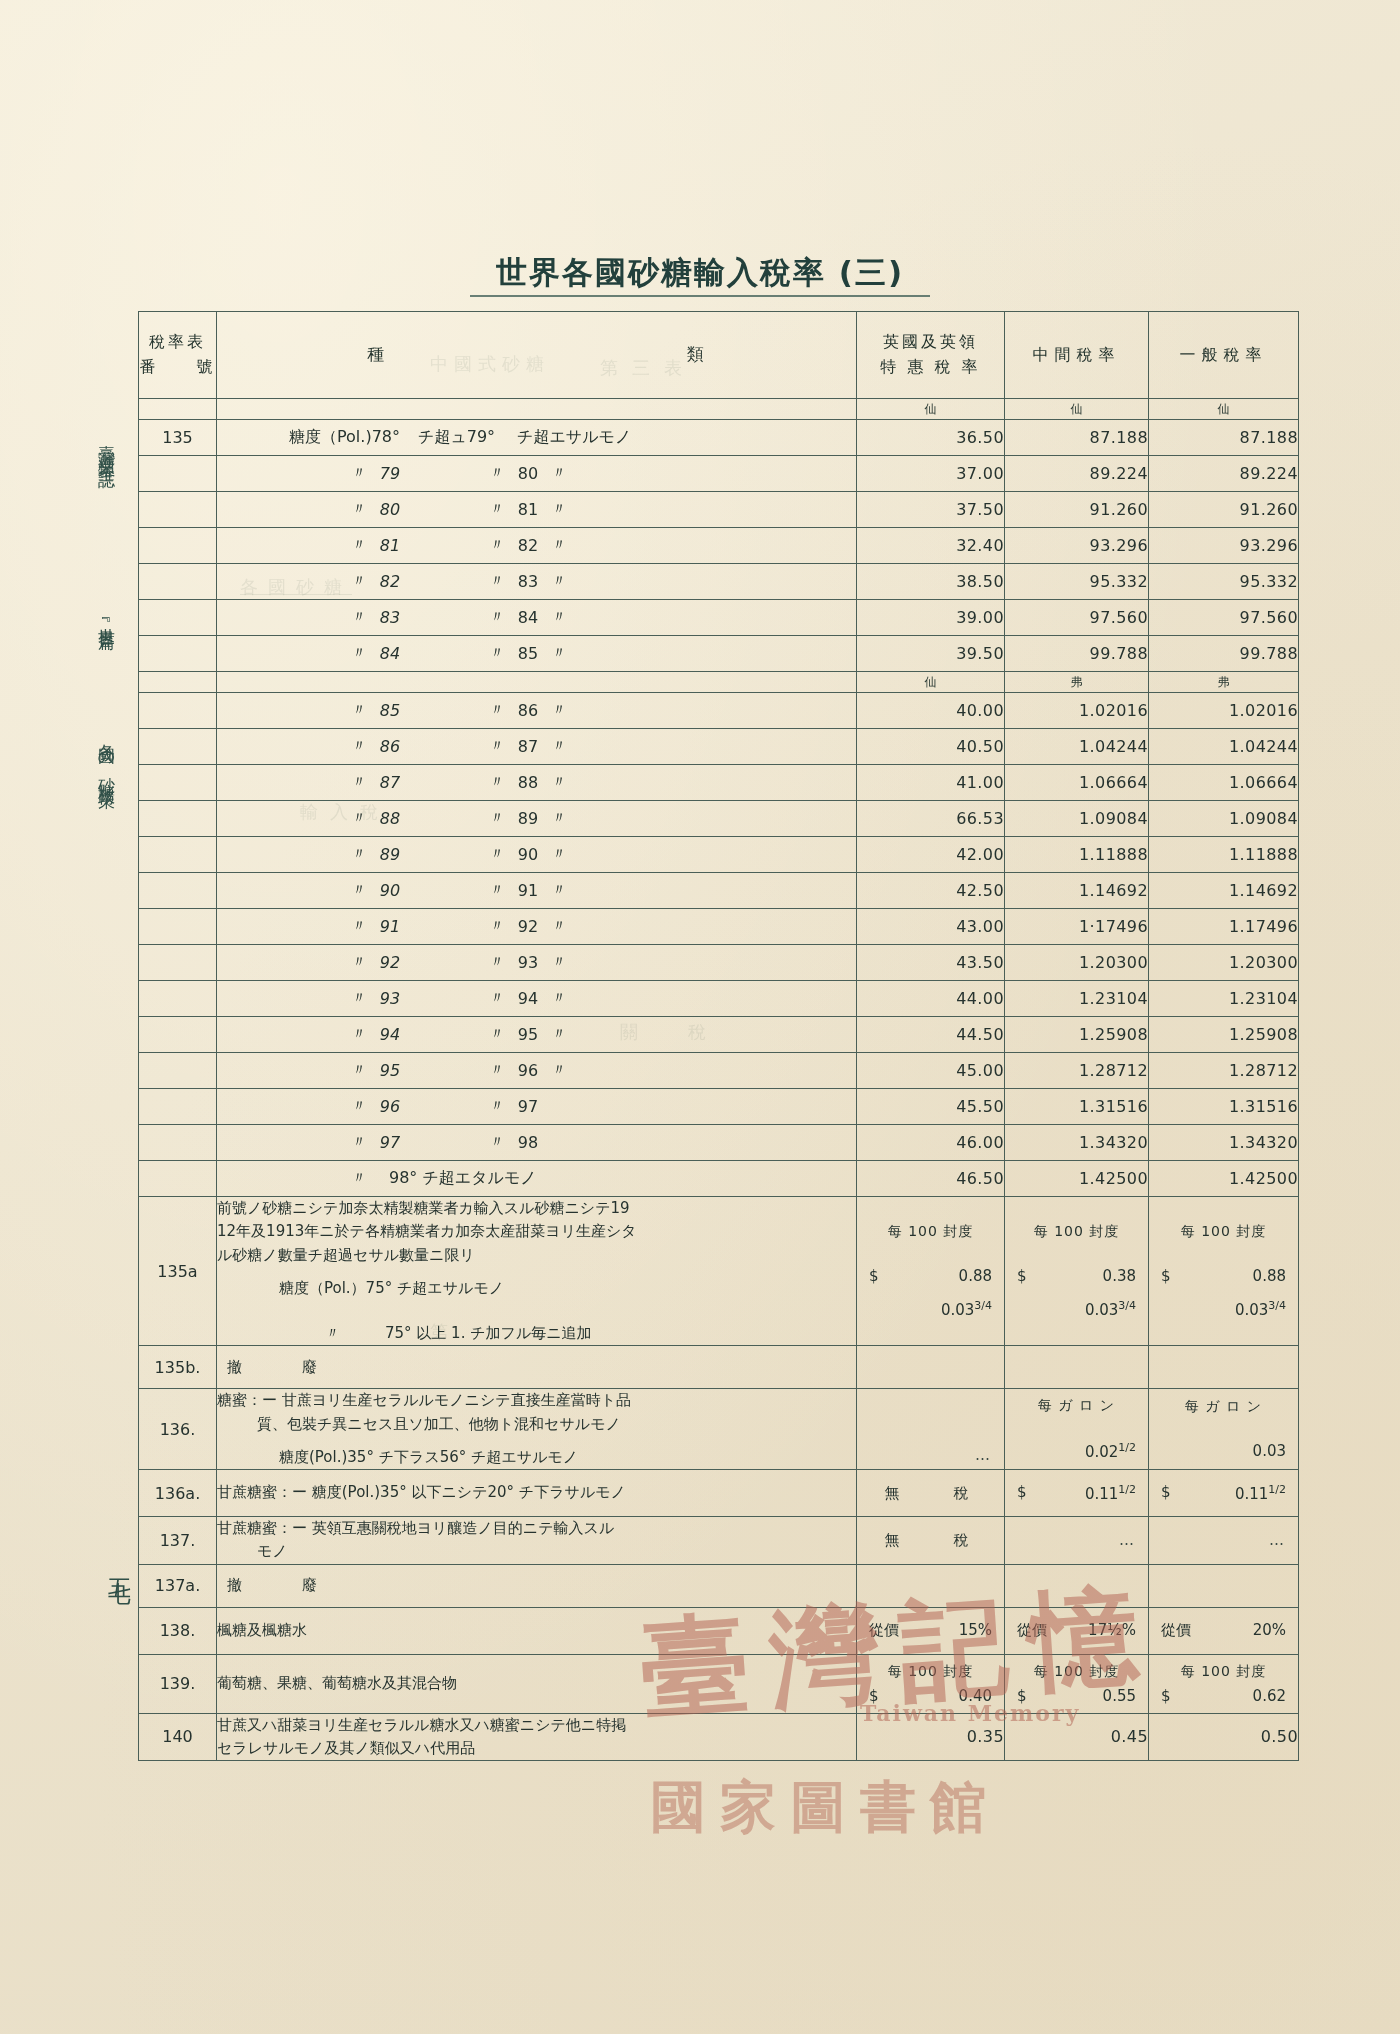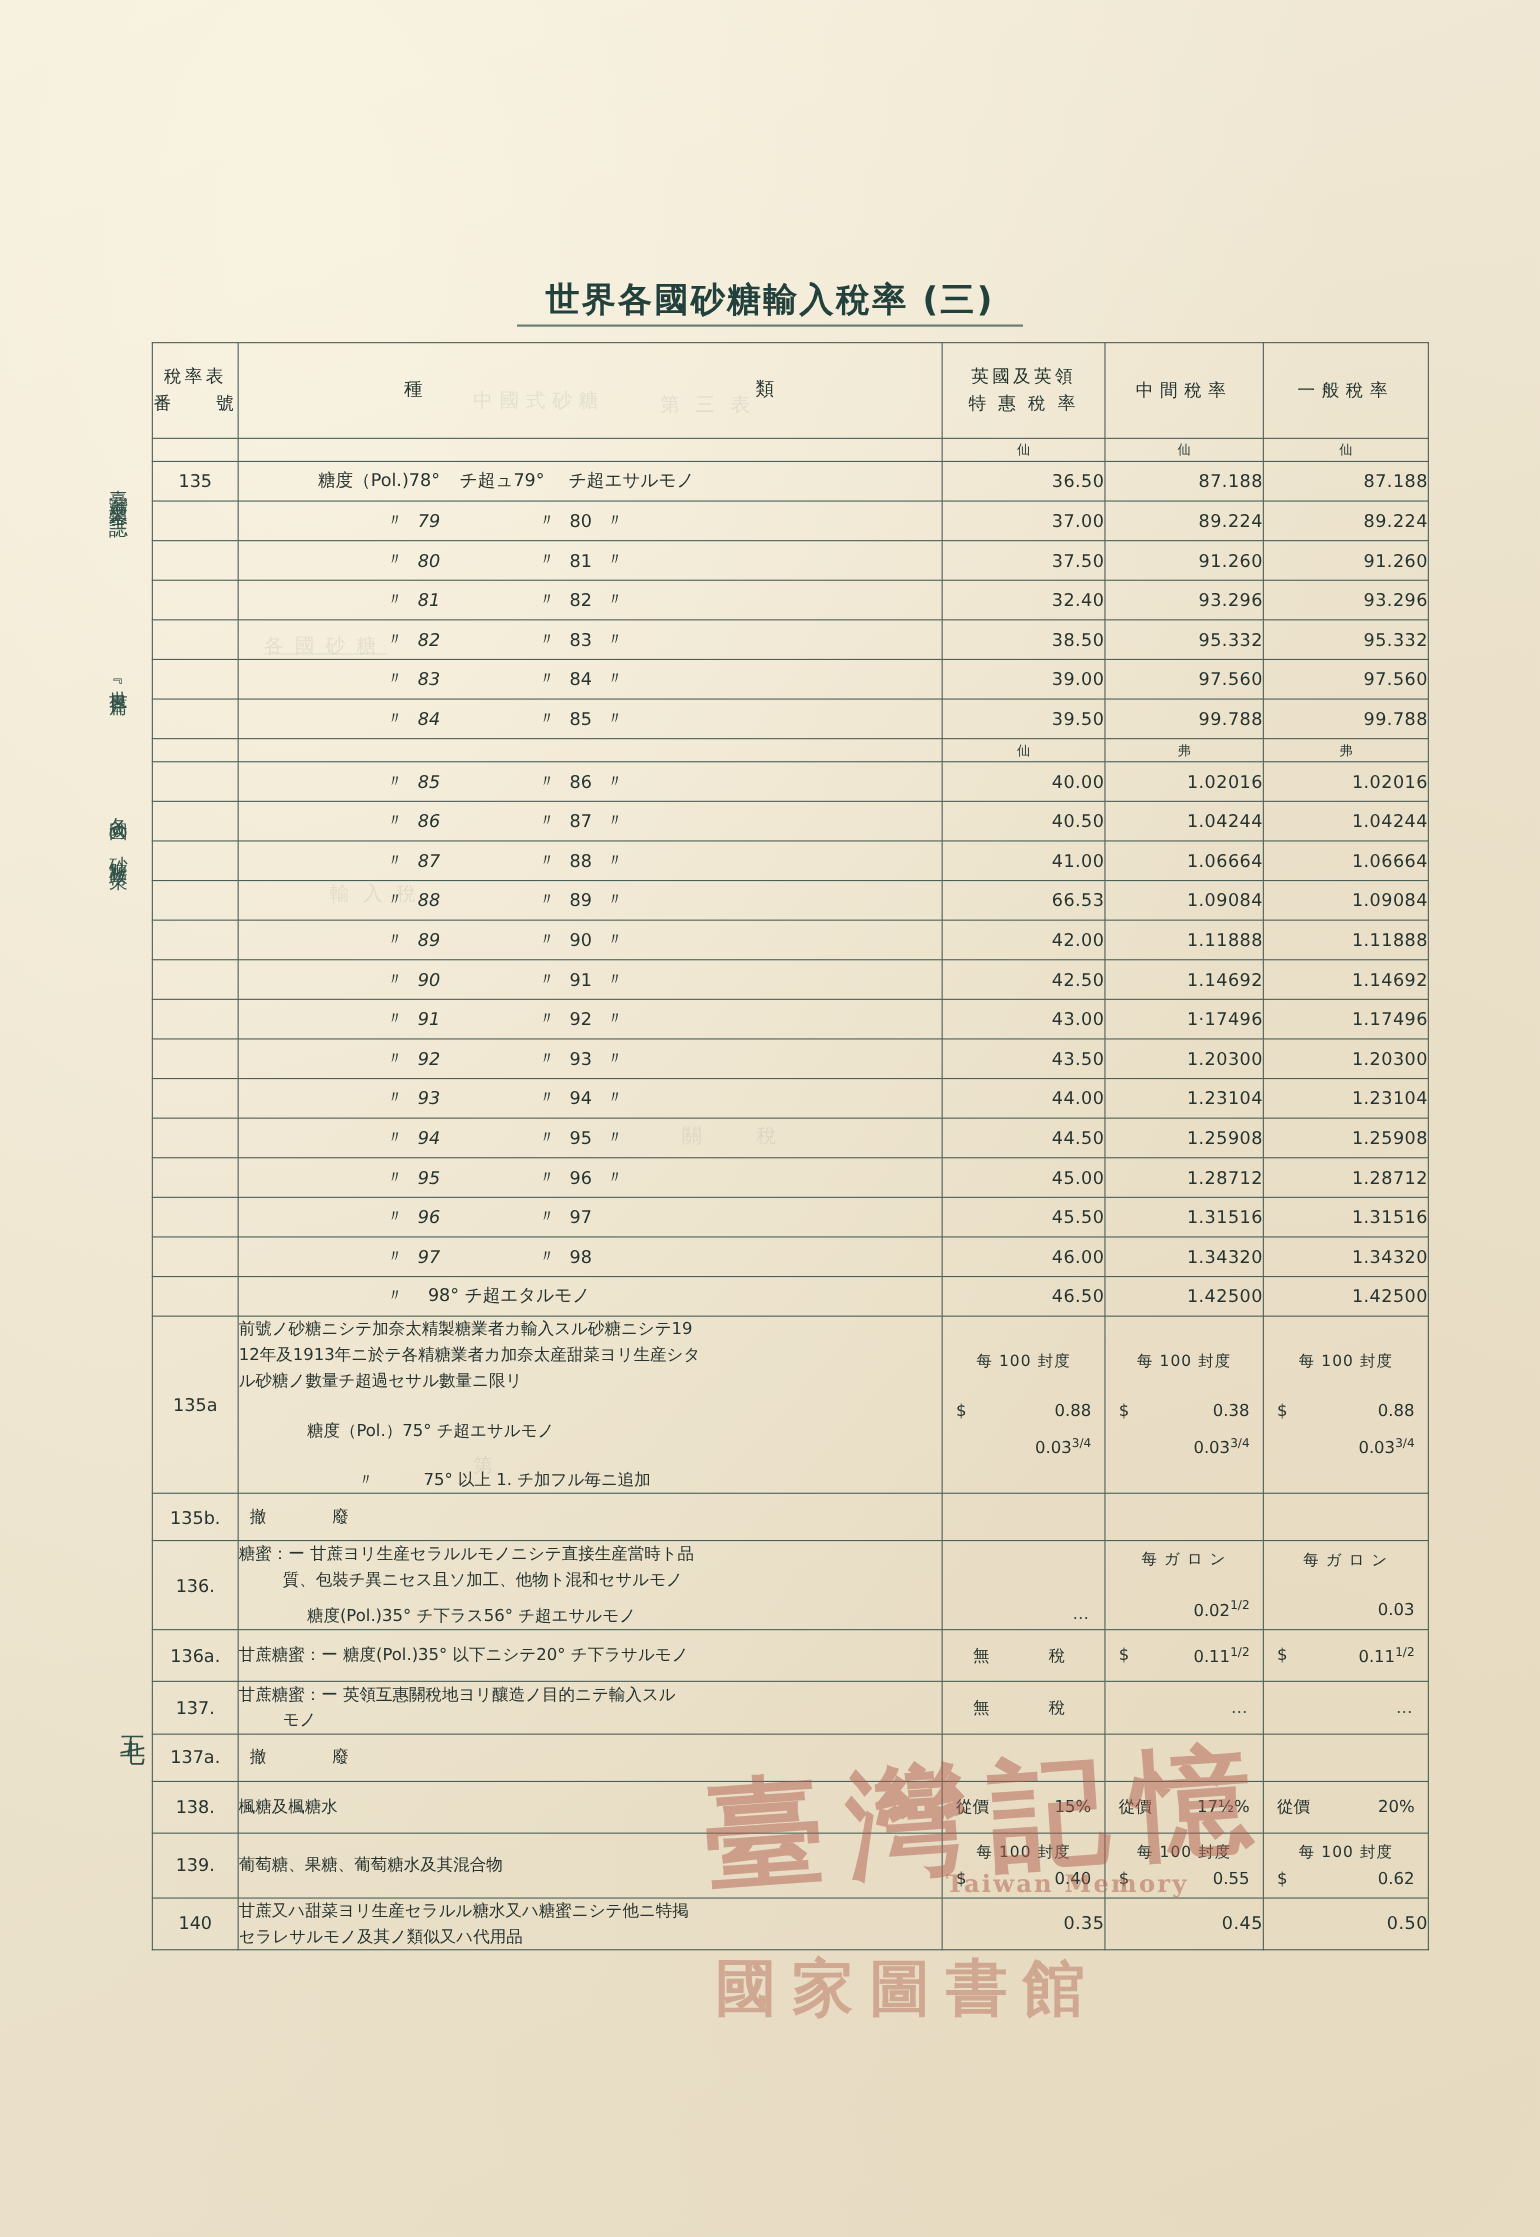--- a/index.html
+++ b/index.html
@@ -540,21 +540,21 @@
           <td class="num">1.42500</td>
           <td class="num">1.42500</td>
         </tr>
 
         <tr>
           <td class="nocell">135a</td>
           <td class="multi">
             <div>前號ノ砂糖ニシテ加奈太精製糖業者カ輸入スル砂糖ニシテ19</div>
             <div>12年及1913年ニ於テ各精糖業者カ加奈太産甜菜ヨリ生産シタ</div>
             <div>ル砂糖ノ數量チ超過セサル數量ニ限リ</div>
-            <div class="indent1" style="margin-top:22px">糖度（Pol.）75° チ超エサルモノ</div>
+            <div class="indent1" style="margin-top:10px">糖度（Pol.）75° チ超エサルモノ</div>
             <div class="indent2" style="margin-top:22px">〃　　　75° 以上 1. チ加フル毎ニ追加</div>
           </td>
           <td>
             <div class="unit-inline">每 100 封度</div>
             <div class="money" style="margin-top:26px">
               <span class="sym">$</span>
               <span>0.88</span>
             </div>
             <div class="money" style="margin-top:14px">
               <span></span>

